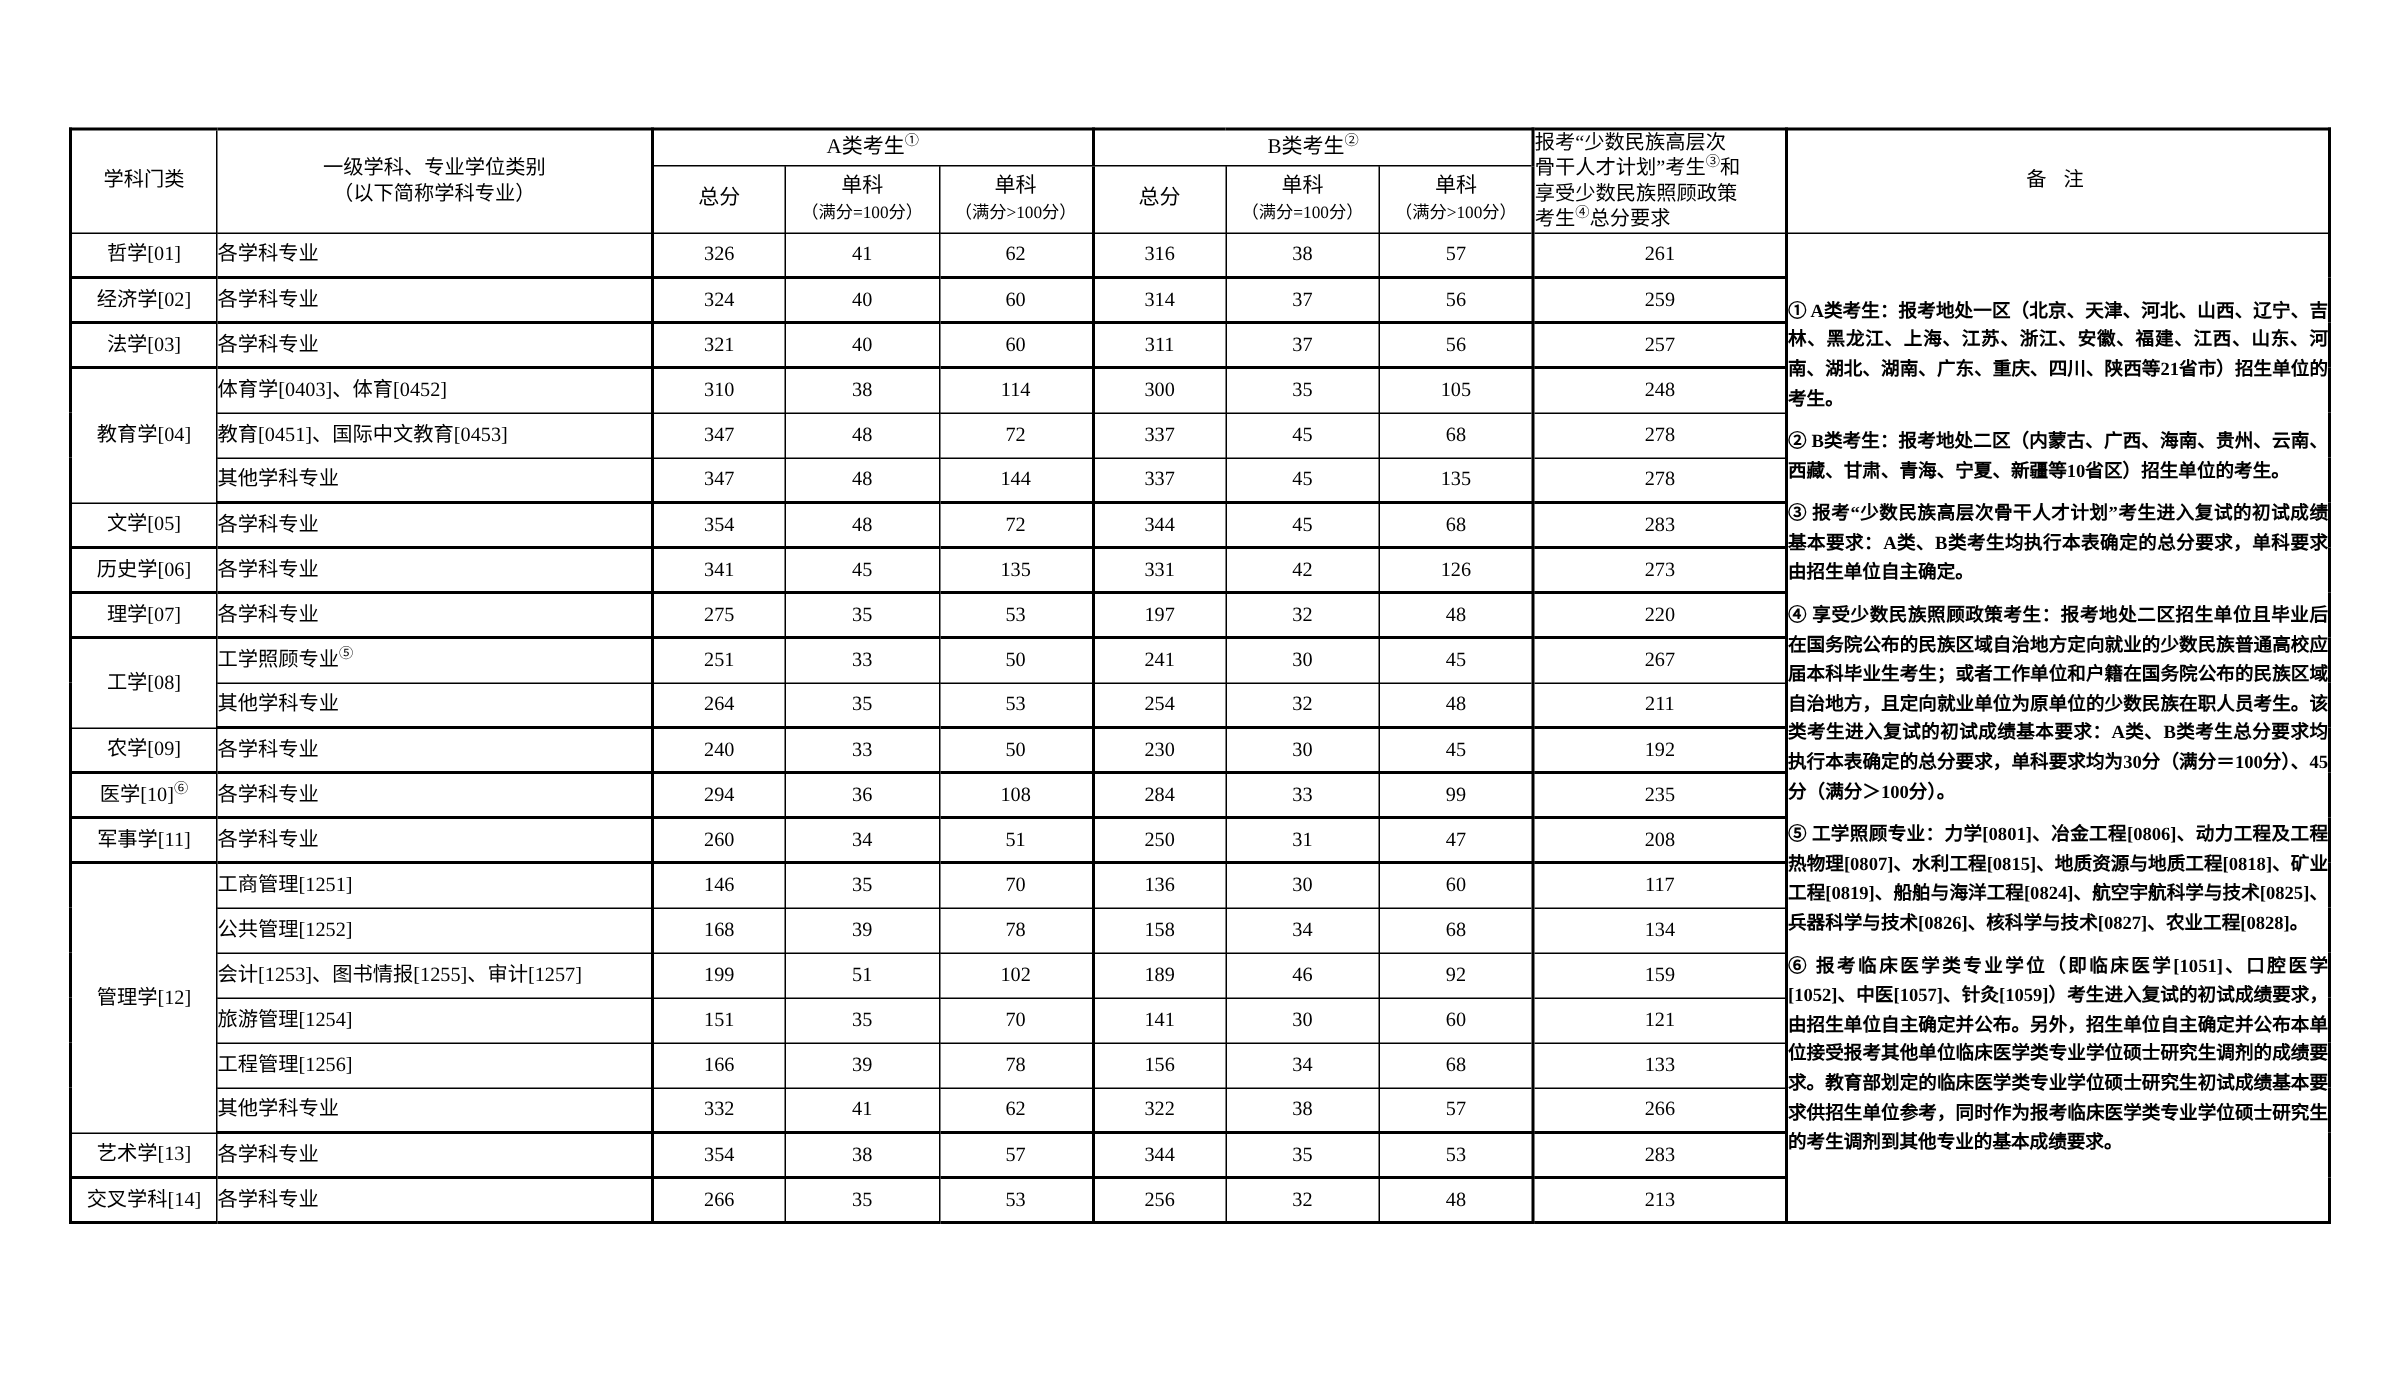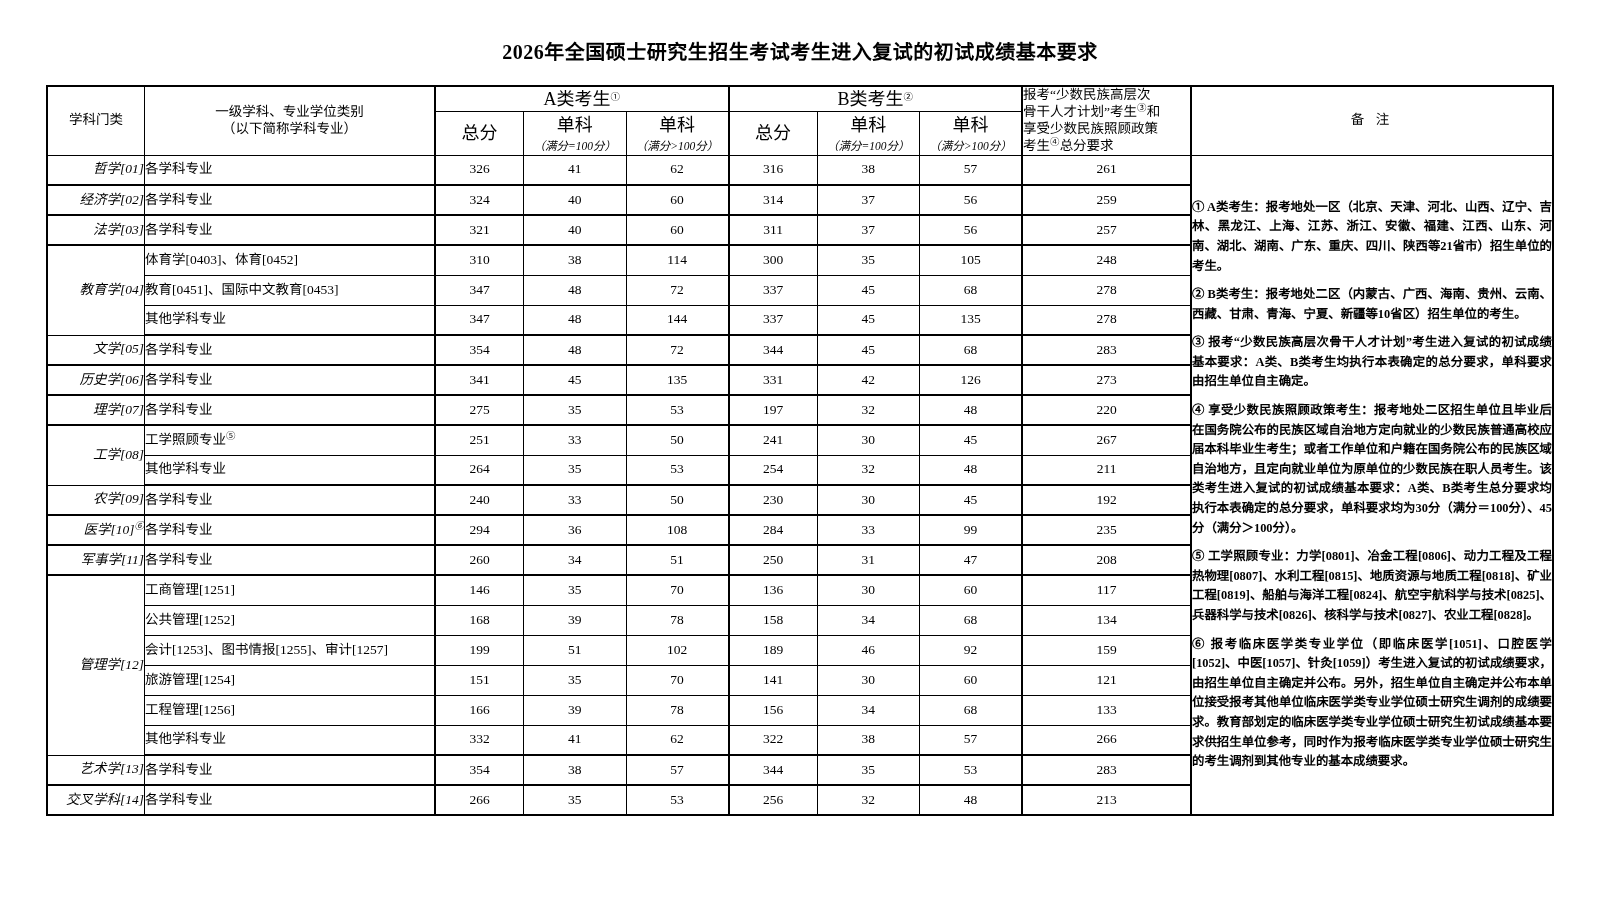--- a/index.html
+++ b/index.html
@@ -54,40 +54,39 @@
   .bd-l2 { border-left-width: 2px !important; }
   .bd-r2 { border-right-width: 2px !important; }
   .bd-t2 { border-top-width: 2px !important; }
   .bd-b2 { border-bottom-width: 2px !important; }
 
   th.hd {
     text-align: center;
     font-size: 13.5px;
     padding: 4px 3px;
   }
-  th.hd .big { font-size: 18px; text-align: right; }
-  th.hd .sub { font-size: 11.5px; display: block; margin-top: 2px; font-style: italic;}
+  th.hd .big { font-size: 14px; text-align: right; }
+  th.hd .sub { font-size: 11.5px; display: block; margin-top: 2px;}
   th.hd-cat { font-size: 14.5px; }
   th.hd-major { font-size: 14.5px; line-height: 1.45; margin-left: 40px; }
   th.hd-minority {
     font-size: 12.5px;
     text-align: left;
     padding: 5px 5px 5px 6px;
     line-height: 1.5;
     vertical-align: top;
     margin-top: 34px;
   }
   th.hd-remark { font-size: 15px; letter-spacing: 4px; }
 
   td.cat {
-    text-align: right;
+    text-align: center;
     padding: 3px 4px 3px 7px;
     font-size: 14px;
     white-space: nowrap;
-    font-style: italic;
   }
   td.major {
     text-align: left;
     padding: 3px 4px 3px 8px;
     font-size: 14px;
     white-space: nowrap;
   }
   td.num {
     text-align: center;
     font-size: 14.5px;
@@ -113,21 +112,20 @@
     vertical-align: super;
     line-height: 0;
   }
   .row-h { height: 30px; }
 </style>
 </head>
 <body>
 
 <div class="page">
 
-  <div class="doc-title">2026年全国硕士研究生招生考试考生进入复试的初试成绩基本要求</div>
 
   <div class="table-wrap">
     <table class="score-table">
       <colgroup>
         <col style="width:97px">
         <col style="width:289px">
         <col style="width:88px">
         <col style="width:102px">
         <col style="width:102px">
         <col style="width:88px">

